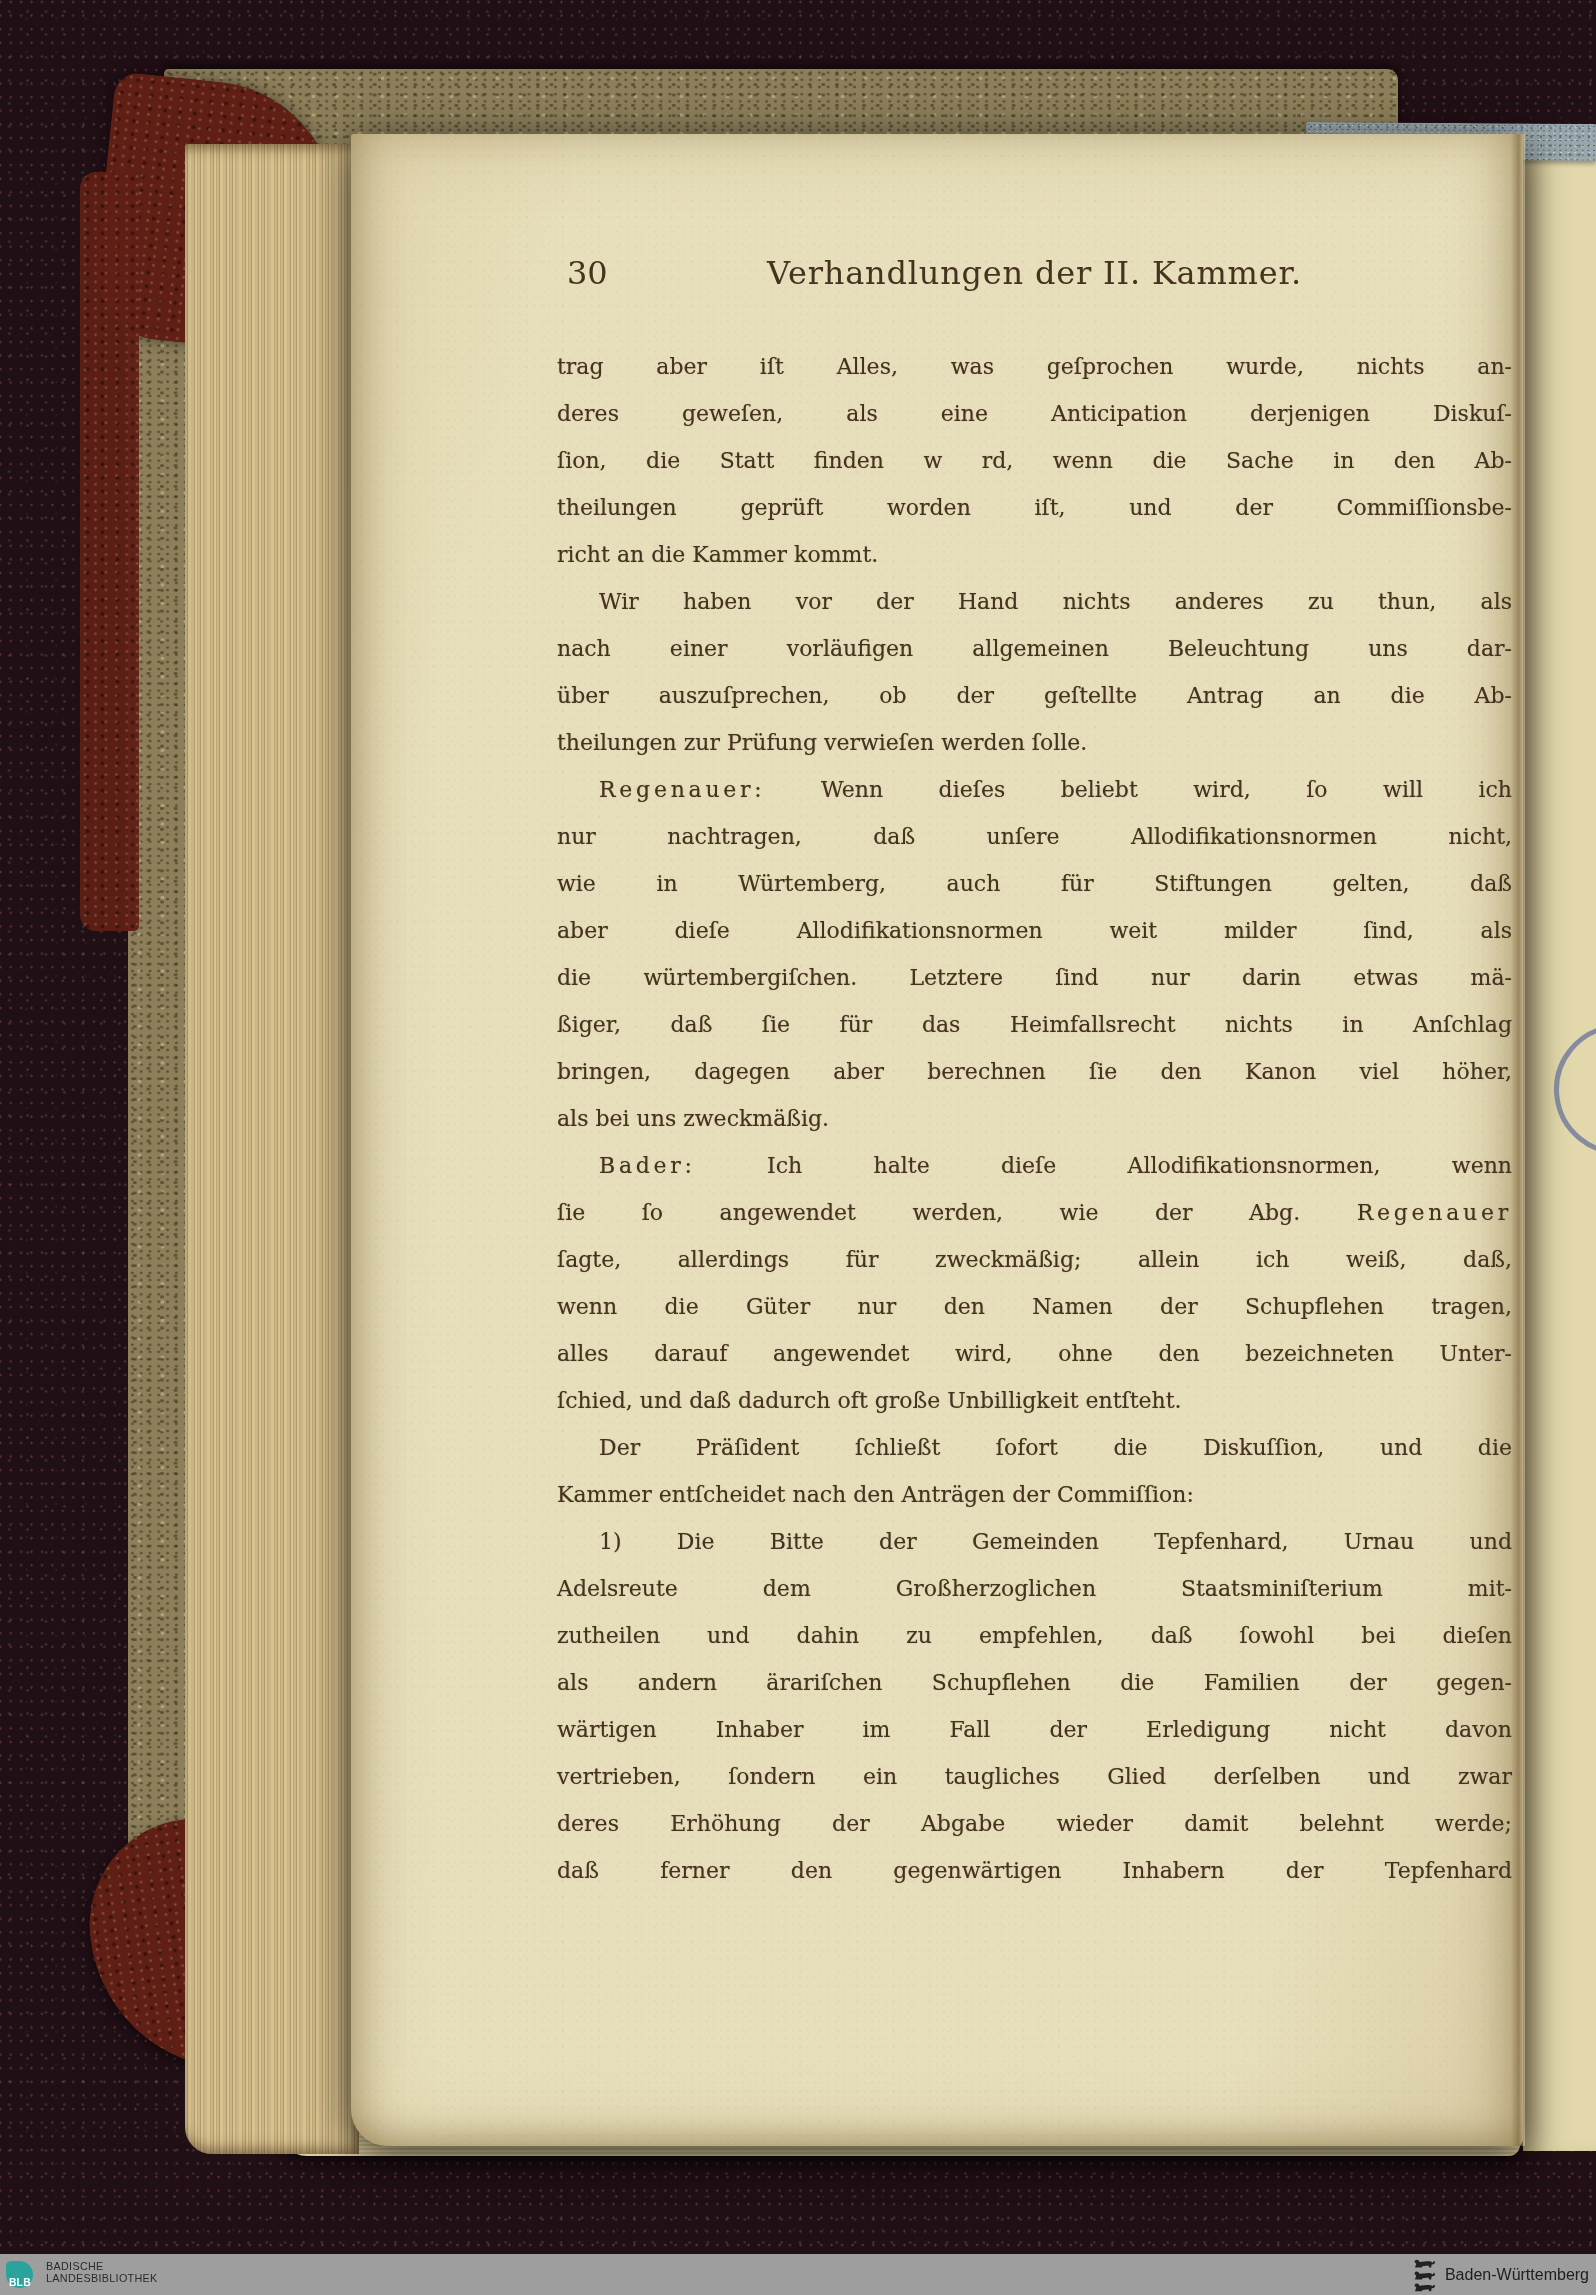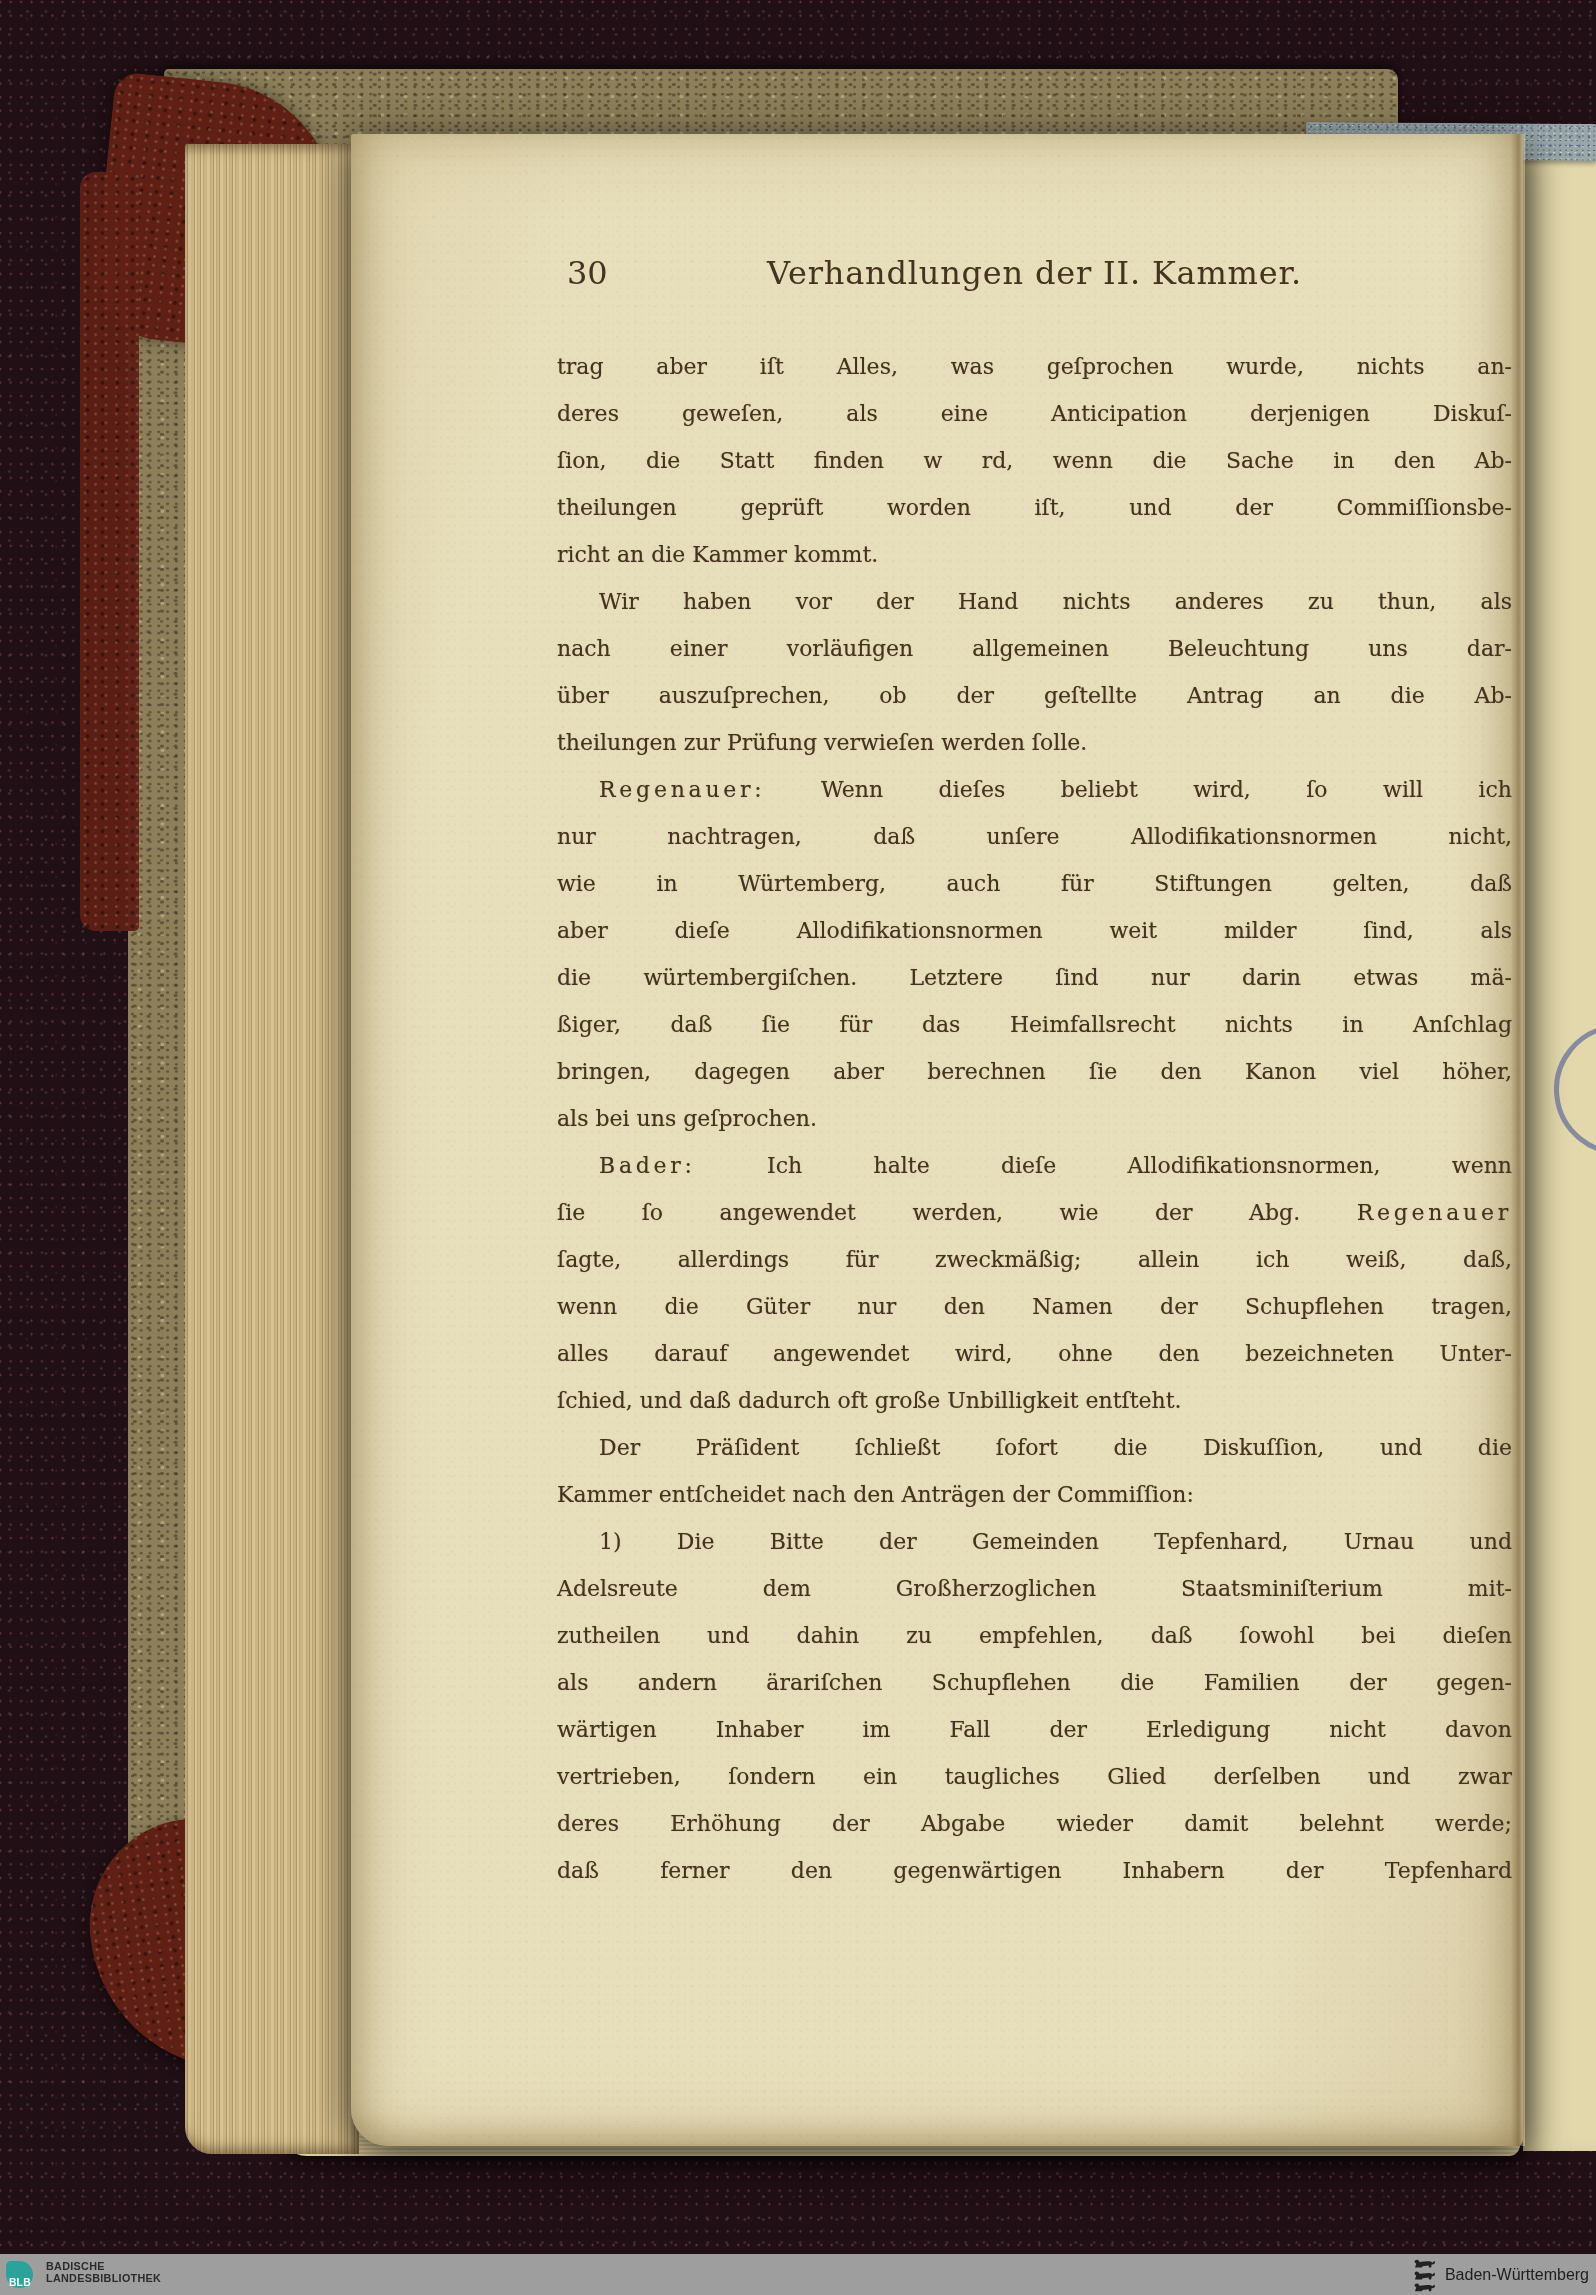--- a/index.html
+++ b/index.html
@@ -102,21 +102,21 @@
   
   .footer-bar{
     position:absolute;left:0;top:2254px;width:1597px;height:42px;background:#9e9e9e;
     font-family:"Liberation Sans", sans-serif;
   }
   .blb-logo{
     position:absolute;left:6.4px;top:7.2px;width:27px;height:27px;background:#2aa49a;
     border-radius:18% 50% 50% 50%;color:#fff;font-size:10.4px;font-weight:bold;
     display:flex;align-items:flex-end;justify-content:center;letter-spacing:0.2px;
   }
-  .library-name{position:absolute;left:46px;top:5.6px;color:#2b2b2b;font-size:10.8px;font-weight:bold;line-height:12.4px;letter-spacing:0.3px;}
+  .library-name{position:absolute;left:46px;top:5.6px;color:#2b2b2b;font-size:10.8px;font-weight:normal;line-height:12.4px;letter-spacing:0.3px;}
   .footer-right{position:absolute;right:8px;top:0;height:42px;display:flex;align-items:center;gap:9.6px;}
   .coat-of-arms{width:22.4px;height:35px;display:block;}
   .state-name{color:#1e1e1e;font-size:16px;}
 </style>
 </head>
 <body>
 
 <div id="canvas">
 
   <div class="cover-top marble"></div>
@@ -143,21 +143,21 @@
         <div class="line"><span>nach einer vorläufigen allgemeinen Beleuchtung uns dar-</span></div>
         <div class="line"><span>über auszuſprechen, ob der geſtellte Antrag an die Ab-</span></div>
         <div class="line para-end"><span>theilungen zur Prüfung verwieſen werden ſolle.</span></div>
         <div class="line indent"><span class="gesperrt">Regenauer:</span><span> Wenn dieſes beliebt wird, ſo will ich</span></div>
         <div class="line"><span>nur nachtragen, daß unſere Allodifikationsnormen nicht,</span></div>
         <div class="line"><span>wie in Würtemberg, auch für Stiftungen gelten, daß</span></div>
         <div class="line"><span>aber dieſe Allodifikationsnormen weit milder ſind, als</span></div>
         <div class="line"><span>die würtembergiſchen. Letztere ſind nur darin etwas mä-</span></div>
         <div class="line"><span>ßiger, daß ſie für das Heimfallsrecht nichts in Anſchlag</span></div>
         <div class="line"><span>bringen, dagegen aber berechnen ſie den Kanon viel höher,</span></div>
-        <div class="line para-end"><span>als bei uns geſprochen.</span></div>
+        <div class="line para-end"><span>als bei uns zweckmäßig.</span></div>
         <div class="line indent"><span class="gesperrt">Bader:</span><span> Ich halte dieſe Allodifikationsnormen, wenn</span></div>
         <div class="line"><span>ſie ſo angewendet werden, wie der Abg. </span><span class="gesperrt">Regenauer</span></div>
         <div class="line"><span>ſagte, allerdings für zweckmäßig; allein ich weiß, daß,</span></div>
         <div class="line"><span>wenn die Güter nur den Namen der Schupflehen tragen,</span></div>
         <div class="line"><span>alles darauf angewendet wird, ohne den bezeichneten Unter-</span></div>
         <div class="line para-end"><span>ſchied, und daß dadurch oft große Unbilligkeit entſteht.</span></div>
         <div class="line indent"><span>Der Präſident ſchließt ſofort die Diskuſſion, und die</span></div>
         <div class="line para-end"><span>Kammer entſcheidet nach den Anträgen der Commiſſion:</span></div>
         <div class="line indent"><span>1) Die Bitte der Gemeinden Tepfenhard, Urnau und</span></div>
         <div class="line"><span>Adelsreute dem Großherzoglichen Staatsminiſterium mit-</span></div>

